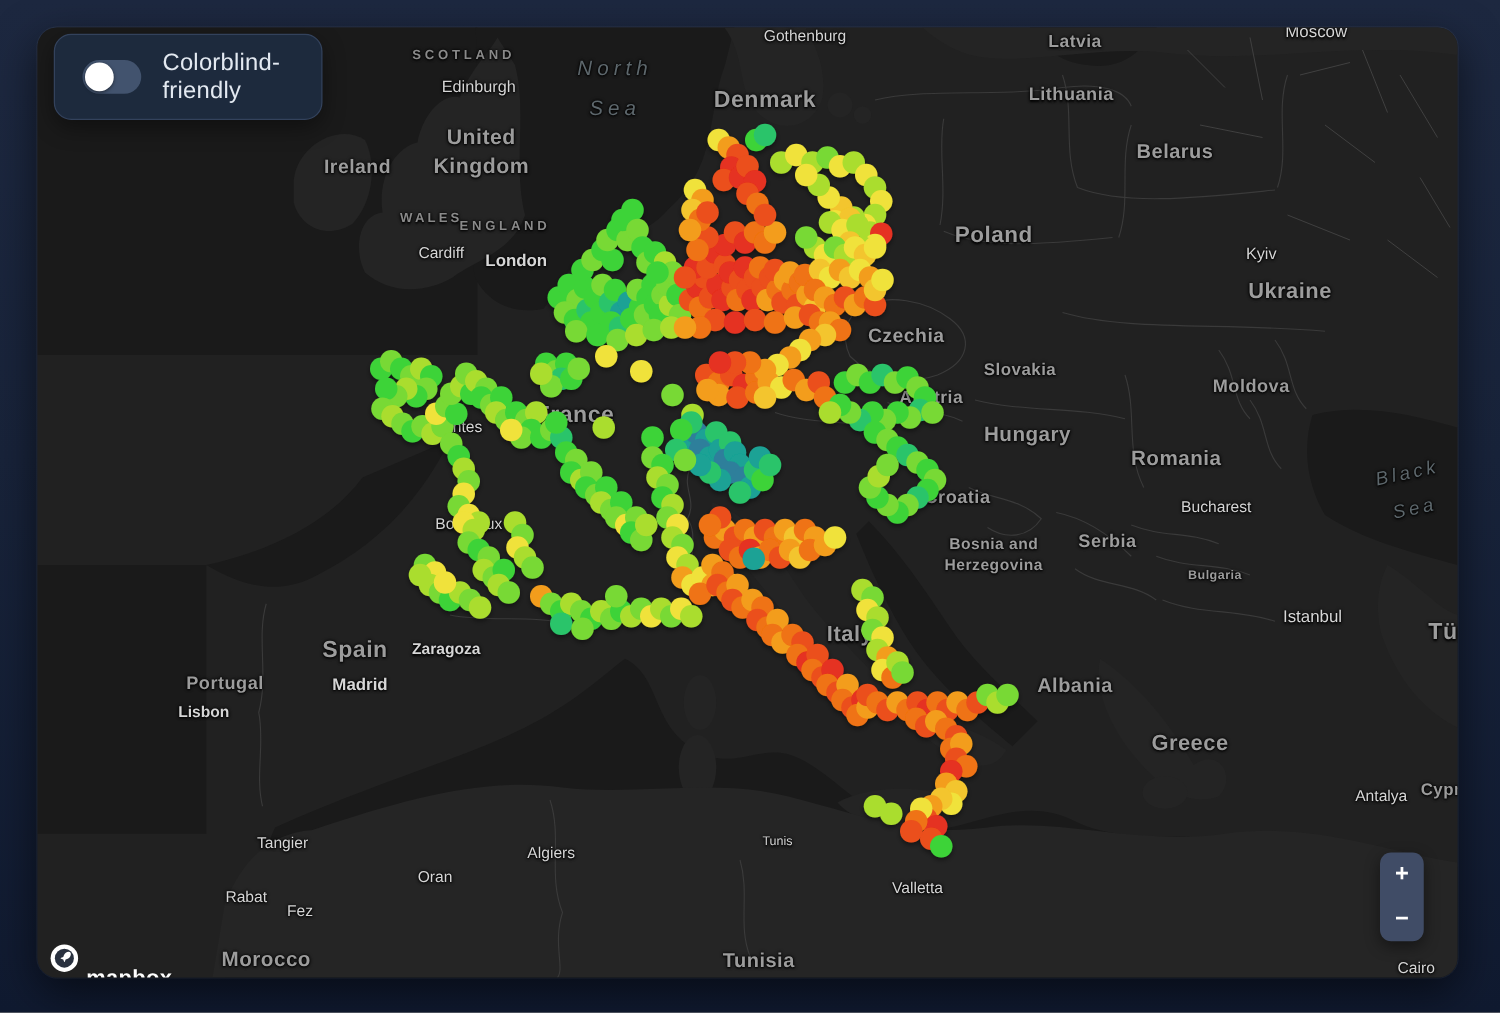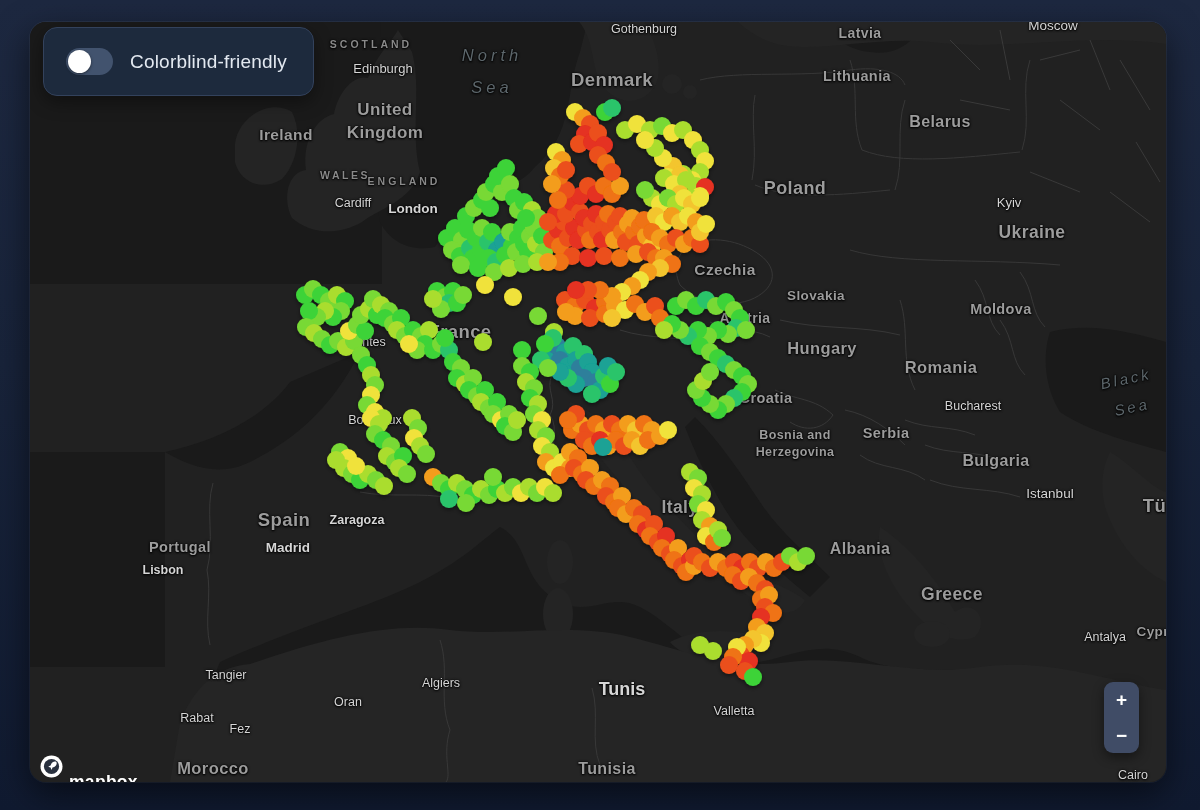--- a/index.html
+++ b/index.html
@@ -20,21 +20,21 @@
     position:absolute;white-space:pre-line;text-align:center;line-height:1.35;
     text-shadow:0 1px 2px rgba(0,0,0,.95),0 0 3px rgba(0,0,0,.9),0 0 1px #000;
   }
   .countries{color:#9c9c9c;font-weight:600;letter-spacing:.4px;}
   .cities{color:#d6d6d6;font-weight:400;}
   .regions{color:#8a8a8a;font-weight:600;}
   .seas{color:#5d676c;font-style:italic;font-weight:500;line-height:1.95;}
   .dots-svg{pointer-events:none;}
   
   .cb-panel{
-    position:absolute;left:13px;top:5px;width:271px;height:69px;border-radius:14px;
+    position:absolute;left:13px;top:5px;width:215px;height:69px;border-radius:14px;
     background:#1d2a3d;border:1px solid #33425c;display:flex;align-items:center;
     gap:17px;padding:0 0 0 22px;box-sizing:border-box;
     box-shadow:0 6px 18px rgba(0,0,0,.4);
   }
   .toggle{
     width:47px;height:27px;border-radius:14px;background:#42536e;border:none;
     position:relative;cursor:pointer;flex:0 0 auto;padding:0;
   }
   .knob{
     position:absolute;left:2px;top:2px;width:23px;height:23px;border-radius:50%;
@@ -121,21 +121,21 @@
       <div class="lbl countries" style="left: 1002px; top: 211px; font-size: 17.5px; transform: translate(-50%, -50%);">Ukraine</div>
       <div class="lbl countries" style="left: 695px; top: 248px; font-size: 15.5px; transform: translate(-50%, -50%);">Czechia</div>
       <div class="lbl countries" style="left: 786px; top: 274px; font-size: 13.5px; transform: translate(-50%, -50%);">Slovakia</div>
       <div class="lbl countries" style="left: 971px; top: 288px; font-size: 14.5px; transform: translate(-50%, -50%);">Moldova</div>
       <div class="lbl countries" style="left: 792px; top: 326px; font-size: 16.5px; transform: translate(-50%, -50%);">Hungary</div>
       <div class="lbl countries" style="left: 911px; top: 345px; font-size: 16.5px; transform: translate(-50%, -50%);">Romania</div>
       <div class="lbl countries" style="left: 736px; top: 377px; font-size: 14.5px; transform: translate(-50%, -50%);">Croatia</div>
       <div class="lbl countries" style="left: 832px; top: 412px; font-size: 14.5px; transform: translate(-50%, -50%); margin-left: 24px;">Serbia</div>
       <div class="lbl countries" style="left: 765px; top: 422px; font-size: 12.5px; transform: translate(-50%, -50%);">Bosnia and
 Herzegovina</div>
-      <div class="lbl countries" style="left: 966px; top: 439px; font-size: 16px; transform: translate(-50%, -50%);">Bulgaria</div>
+      <div class="lbl countries" style="left: 942px; top: 439px; font-size: 10px; transform: translate(-50%, -50%);">Bulgaria</div>
       <div class="lbl countries" style="left: 830px; top: 527px; font-size: 16px; transform: translate(-50%, -50%);">Albania</div>
       <div class="lbl countries" style="left: 922px; top: 573px; font-size: 17.5px; transform: translate(-50%, -50%);">Greece</div>
       <div class="lbl countries" style="left: 254px; top: 498px; font-size: 18.5px; transform: translate(-50%, -50%);">Spain</div>
       <div class="lbl countries" style="left: 150px; top: 526px; font-size: 14.5px; transform: translate(-50%, -50%);">Portugal</div>
       <div class="lbl countries" style="left: 430px; top: 310px; font-size: 18.5px; transform: translate(-50%, -50%);">France</div>
       <div class="lbl countries" style="left: 570px; top: 204px; font-size: 17.5px; transform: translate(-50%, -50%);">Germany</div>
       <div class="lbl countries" style="left: 715px; top: 296px; font-size: 14px; transform: translate(-50%, -50%);">Austria</div>
       <div class="lbl countries" style="left: 650px; top: 486px; font-size: 17.5px; transform: translate(-50%, -50%);">Italy</div>
       <div class="lbl countries" style="left: 183px; top: 746px; font-size: 16.5px; transform: translate(-50%, -50%);">Morocco</div>
       <div class="lbl countries" style="left: 577px; top: 747px; font-size: 16px; transform: translate(-50%, -50%);">Tunisia</div>
@@ -156,21 +156,21 @@
       <div class="lbl cities" style="left: 345px; top: 398px; font-size: 12.5px; transform: translate(-50%, -50%);">Bordeaux</div>
       <div class="lbl cities" style="left: 943px; top: 384px; font-size: 12.5px; transform: translate(-50%, -50%);">Bucharest</div>
       <div class="lbl cities" style="left: 1020px; top: 472px; font-size: 13.5px; transform: translate(-50%, -50%);">Istanbul</div>
       <div class="lbl cities" style="left: 258px; top: 526px; font-size: 13.5px; font-weight: 700; transform: translate(-50%, -50%);">Madrid</div>
       <div class="lbl cities" style="left: 327px; top: 498px; font-size: 12.5px; transform: translate(-50%, -50%); font-weight: bold;">Zaragoza</div>
       <div class="lbl cities" style="left: 133px; top: 548px; font-size: 12.5px; font-weight: 700; transform: translate(-50%, -50%);">Lisbon</div>
       <div class="lbl cities" style="left: 682px; top: 540px; font-size: 12.5px; transform: translate(-50%, -50%);">Naples</div>
       <div class="lbl cities" style="left: 1075px; top: 579px; font-size: 12.5px; transform: translate(-50%, -50%); margin-top: 36px;">Antalya</div>
       <div class="lbl cities" style="left: 196px; top: 653px; font-size: 12.5px; transform: translate(-50%, -50%);">Tangier</div>
       <div class="lbl cities" style="left: 411px; top: 661px; font-size: 12.5px; transform: translate(-50%, -50%);">Algiers</div>
-      <div class="lbl cities" style="left: 592px; top: 667px; font-size: 18px; transform: translate(-50%, -50%); font-weight: bold;">Tunis</div>
+      <div class="lbl cities" style="left: 592px; top: 652px; font-size: 10px; transform: translate(-50%, -50%);">Tunis</div>
       <div class="lbl cities" style="left: 704px; top: 689px; font-size: 12.5px; transform: translate(-50%, -50%);">Valletta</div>
       <div class="lbl cities" style="left: 318px; top: 680px; font-size: 12.5px; transform: translate(-50%, -50%);">Oran</div>
       <div class="lbl cities" style="left: 167px; top: 696px; font-size: 12.5px; transform: translate(-50%, -50%);">Rabat</div>
       <div class="lbl cities" style="left: 210px; top: 707px; font-size: 12.5px; transform: translate(-50%, -50%);">Fez</div>
       <div class="lbl cities" style="left: 1103px; top: 753px; font-size: 12.5px; transform: translate(-50%, -50%);">Cairo</div>
       <div class="lbl regions" style="left: 341px; top: 22px; font-size: 10.5px; letter-spacing: 3px; transform: translate(-50%, -50%);">SCOTLAND</div>
       <div class="lbl regions" style="left: 315px; top: 153px; font-size: 10.5px; letter-spacing: 2.5px; transform: translate(-50%, -50%);">WALES</div>
       <div class="lbl regions" style="left: 374px; top: 159px; font-size: 10.5px; letter-spacing: 3px; transform: translate(-50%, -50%);">ENGLAND</div>
       <div class="lbl seas" style="left: 462px; top: 49px; font-size: 16.5px; letter-spacing: 4px; transform: translate(-50%, -50%);">North
 Sea</div>

